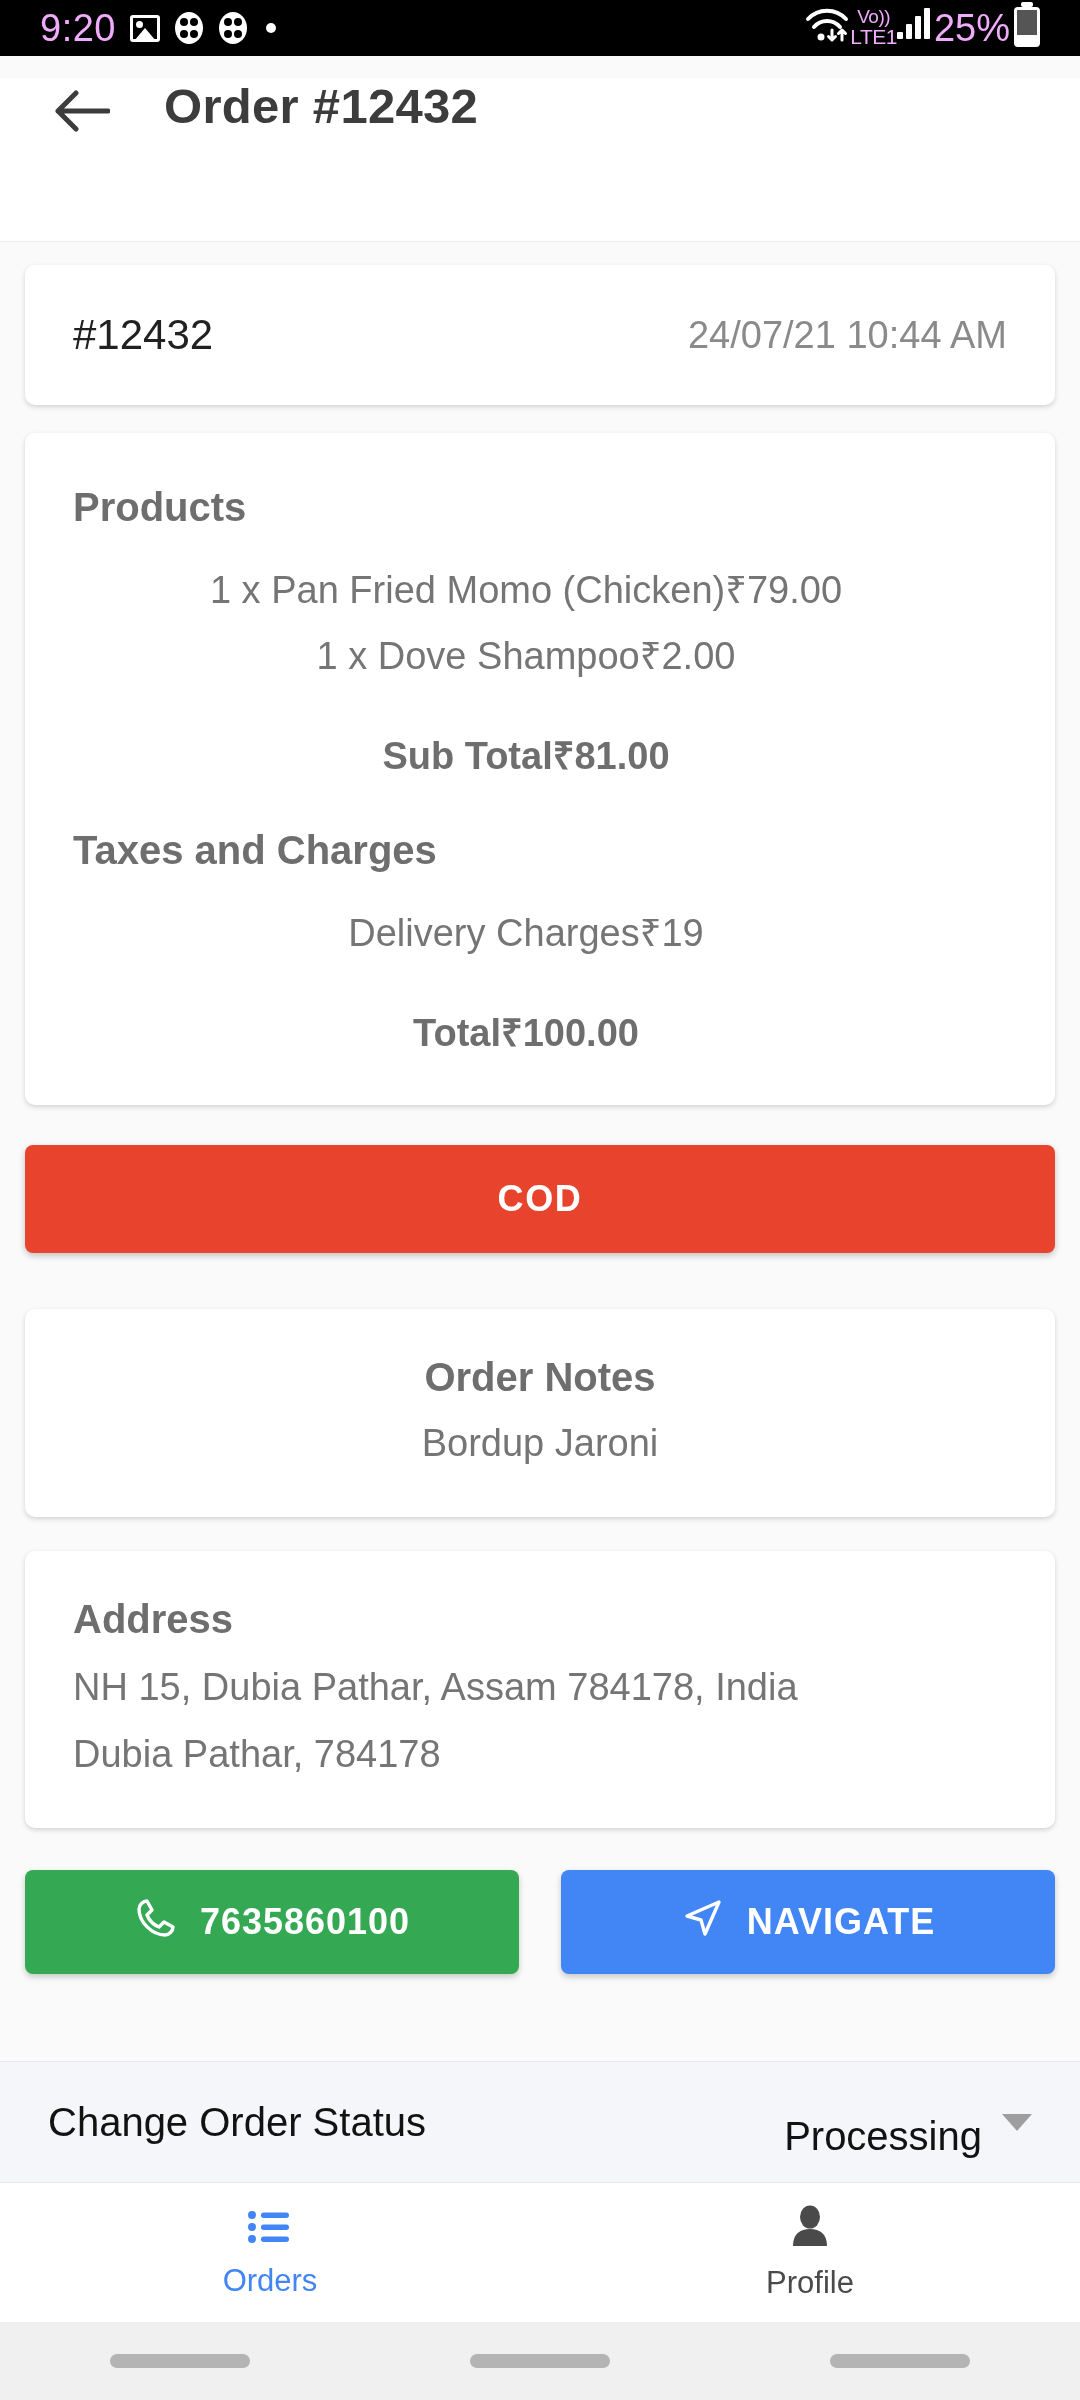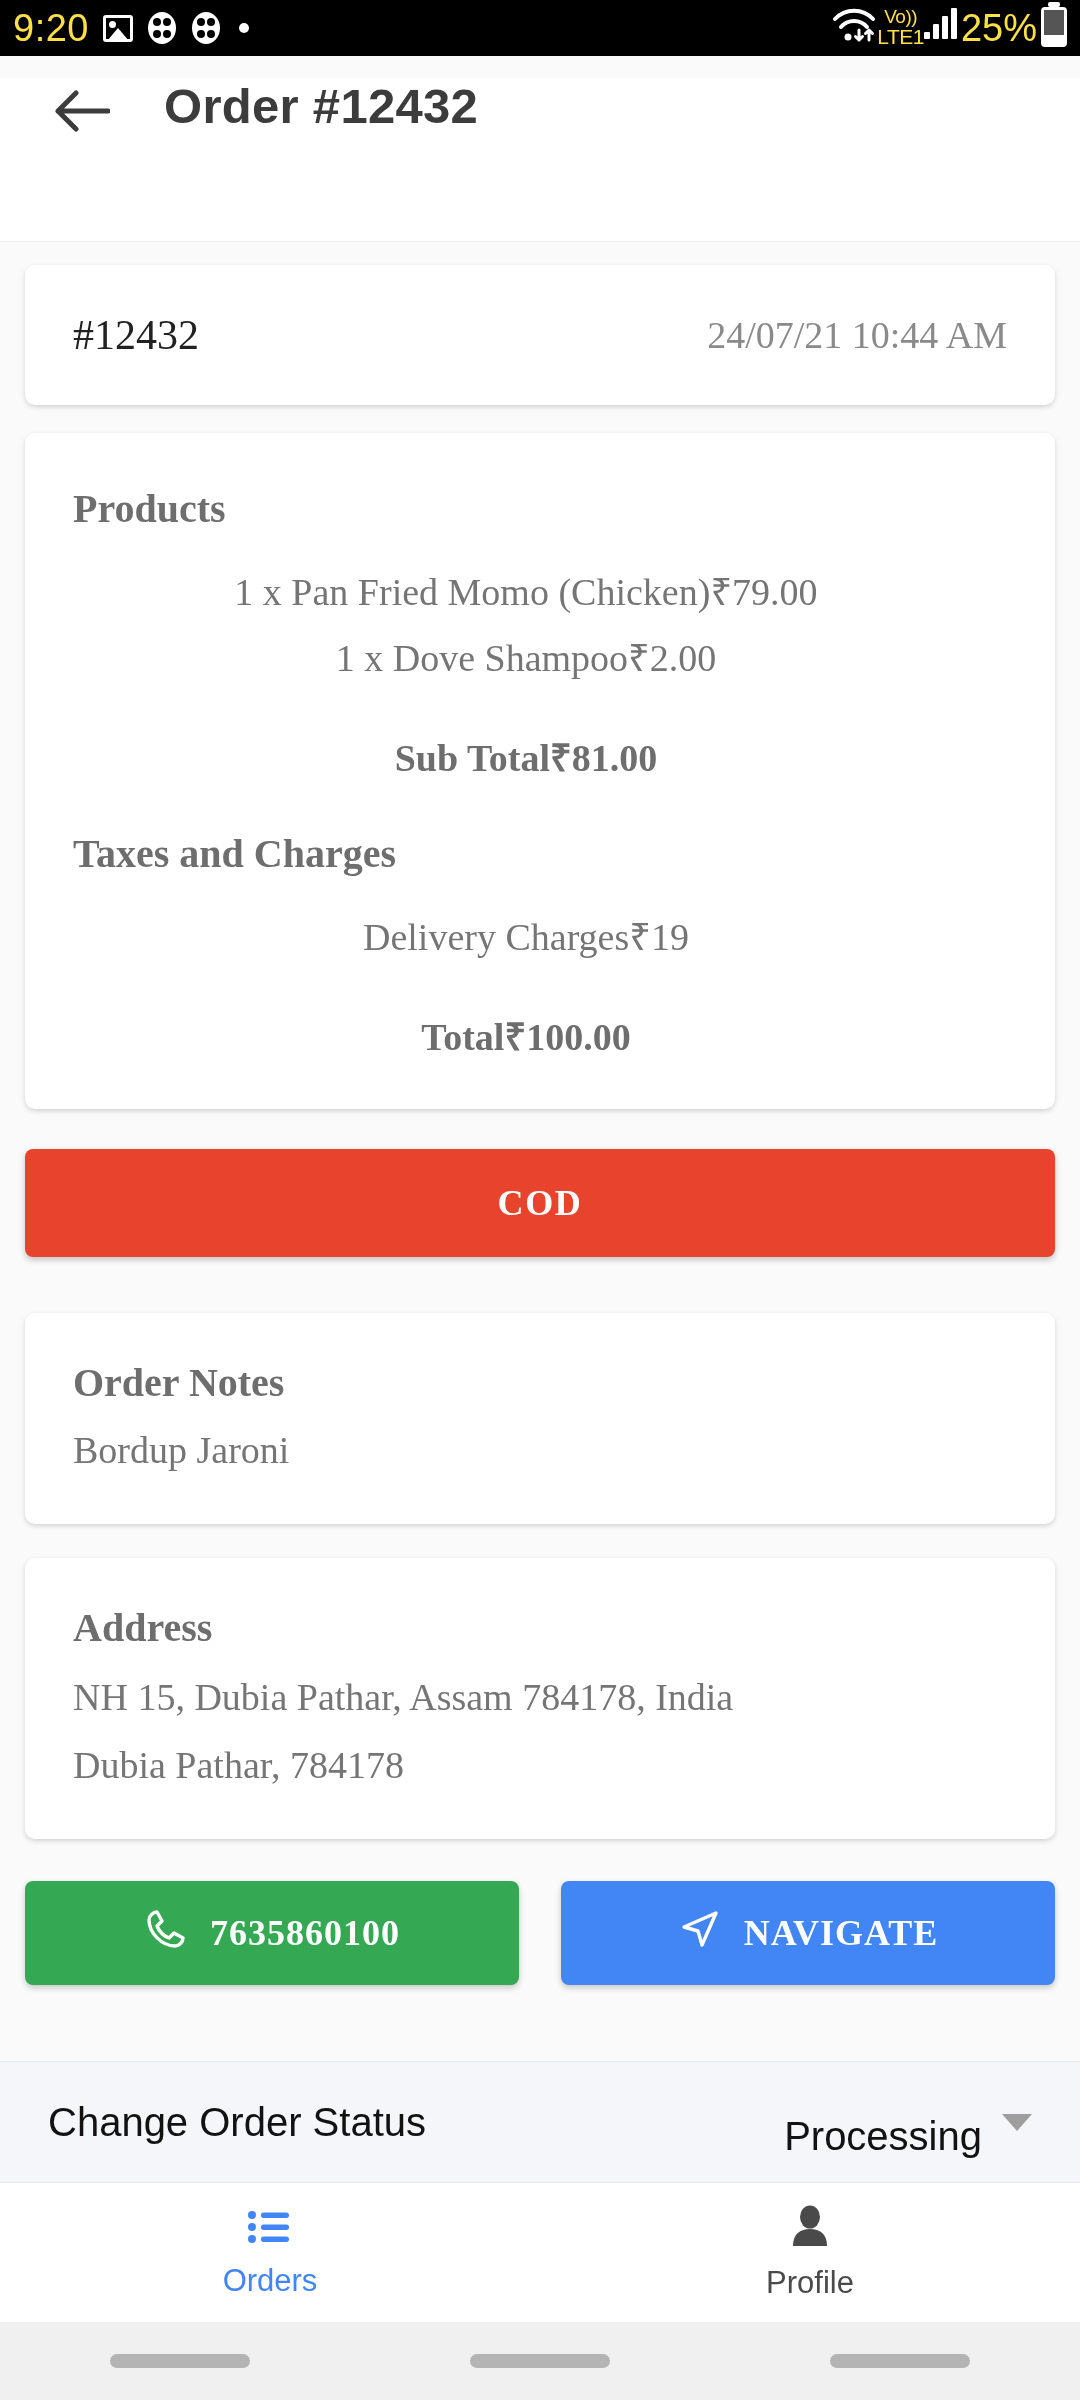--- a/index.html
+++ b/index.html
@@ -7,23 +7,23 @@
     width:1080px; height:2400px;
     background:#ffffff;
     font-family:"Liberation Sans", sans-serif;
     overflow:hidden;
   }
   .phone { position:relative; width:1080px; height:2400px; background:#fafafa; }
 
   
   .statusbar{
     position:absolute; top:0; left:0; width:1080px; height:56px;
-    background:#000; color:#fde047;
+    background:#000; color:#f0abfc;
     display:flex; align-items:center; justify-content:space-between;
-    padding:0 13px;
+    padding:0 40px;
   }
   .sb-left{ display:flex; align-items:center; gap:14px; }
   .sb-time{ font-size:38px; letter-spacing:.5px; }
   .sb-right{ display:flex; align-items:flex-start; }
   .ic-photo{ width:30px; height:27px; border:3px solid #fff; border-radius:3px; position:relative; overflow:hidden;}
   .ic-photo:before{content:"";position:absolute;width:7px;height:7px;border-radius:50%;background:#fff;top:3px;left:3px;}
   .ic-photo:after{content:"";position:absolute;bottom:-2px;left:1px;width:0;height:0;
      border-left:11px solid transparent;border-right:11px solid transparent;border-bottom:13px solid #fff;}
   .ic-flower{ width:30px; height:34px; position:relative; }
   .ic-flower svg{ display:block; }
@@ -46,21 +46,21 @@
   
   .appbar{
     position:absolute; top:78px; left:0; width:1080px; height:164px;
     background:#fff; display:flex; padding-left:48px;
     border-bottom:1px solid #ececec;
   }
   .back-arrow{ width:66px; height:66px; display:flex; align-items:center; justify-content:center; }
   .appbar-title{ font-size:49px; font-weight:bold; color:#3c3c3c; margin-left:50px; letter-spacing:.3px;}
 
   
-  .content{ position:absolute; top:243px; left:0; width:1080px; height:1857px; background:#fafafa;font-family:Liberation Serif, serif; }
+  .content{ position:absolute; top:243px; left:0; width:1080px; height:1857px; background:#fafafa; }
 
   .card{
     background:#fff; border-radius:10px; margin:0 25px;
     box-shadow:0 2px 5px rgba(0,0,0,.16);
   }
 
   .card-order{ margin-top:22px; height:140px; display:flex; align-items:center; justify-content:space-between; padding:0 48px; }
   .order-id{ font-size:42px; color:#212121; }
   .order-date{ font-size:38px; color:#8a8a8a; }
 
@@ -72,21 +72,21 @@
   .row.bold .lbl, .row.bold .val{ font-weight:bold; color:#6e6e6e; }
   .gap-12{ height:14px; } .gap-24{ height:32px; } .gap-36{ height:48px; }
 
   .cod-btn{
     margin:40px 25px 0 25px; height:108px; background:#E8432C; border-radius:8px;
     display:flex; align-items:center; justify-content:center;
     color:#fff; font-size:36px; font-weight:bold; letter-spacing:1.6px;
     box-shadow:0 3px 6px rgba(0,0,0,.22);
   }
 
-  .card-notes{ margin-top:56px; padding:46px 48px 52px 48px; }
+  .card-notes{ margin-top:56px; padding:46px 48px 52px 48px;text-align:center; }
   .notes-val{ font-size:38px; color:#757575; margin-top:22px; }
 
   .card-address{ margin-top:34px; padding:46px 48px 52px 48px; }
   .addr-line{ font-size:38px; color:#757575; margin-top:24px; }
 
   .action-row{ margin:42px 25px 0 25px; display:flex; gap:42px; }
   .act-btn{
     flex:1; height:104px; border-radius:8px; display:flex; align-items:center; justify-content:center;
     gap:22px; color:#fff; font-size:36px; font-weight:bold; letter-spacing:1px;
     box-shadow:0 3px 6px rgba(0,0,0,.2);

